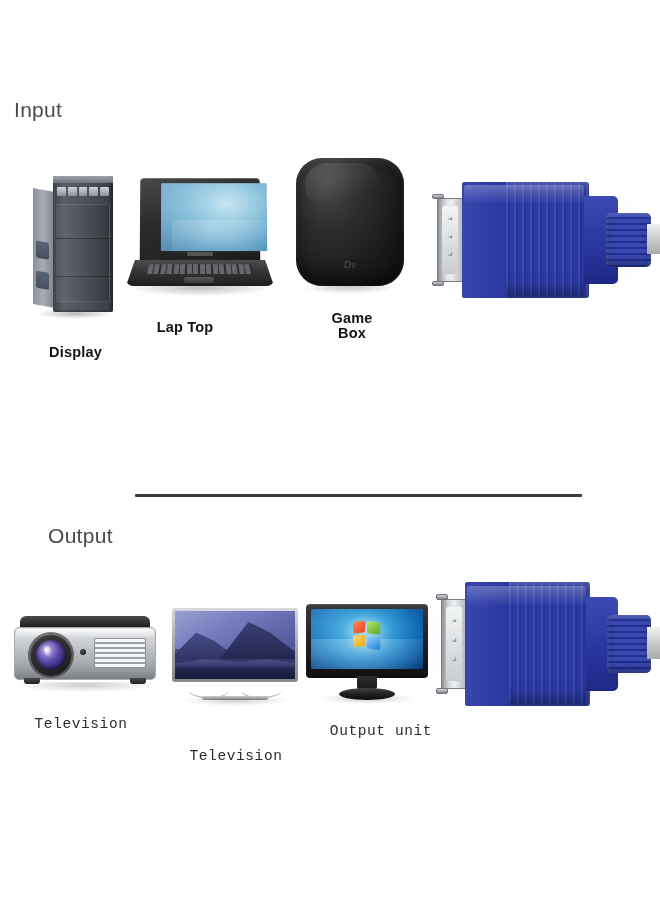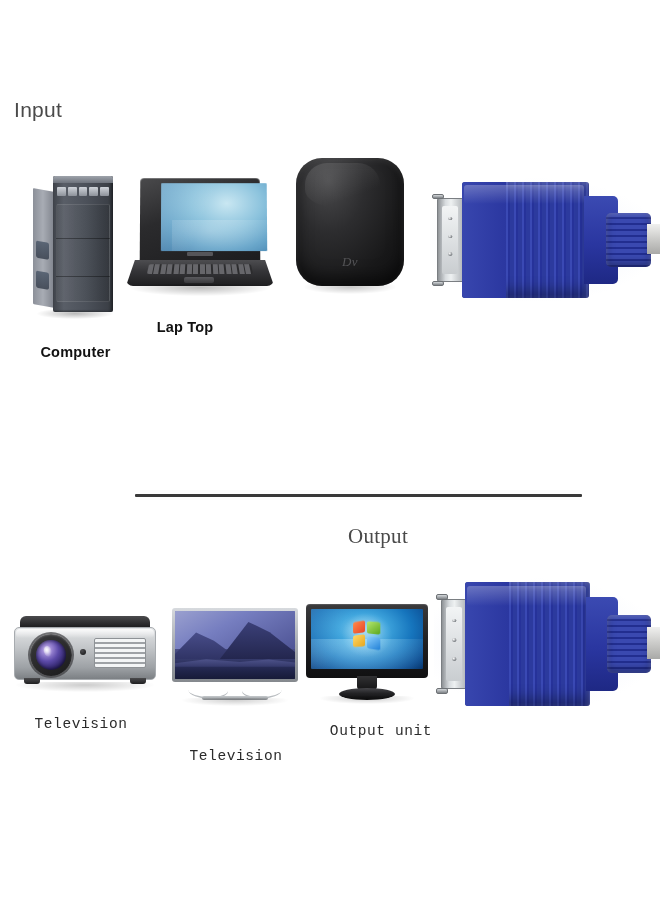--- a/index.html
+++ b/index.html
@@ -16,21 +16,21 @@
 
   
   .section-heading{
     position:absolute;
     font-family:"Liberation Sans", sans-serif;
     font-size:21px; font-weight:400;
     color:#4a4a4a; letter-spacing:.3px;
     white-space:nowrap;
   }
   #heading-input { left:0; right:0; text-align:left; top:98px; }
-  #heading-output{ left:0; right:0; text-align:center; top:524px;font-family:Liberation Serif, serif; }
+  #heading-output{ left:0; right:0; text-align:left; top:524px; }
   #heading-output .inner{ display:inline-block; transform:translateX(48px); }
   #heading-input  .inner{ display:inline-block; transform:translateX(14px); }
 
   
   #divider{
     position:absolute; left:135px; top:494px; width:447px; height:3px;
     background:#3a3a3a; border-radius:1px;
   }
 
   
@@ -152,21 +152,21 @@
     box-shadow: inset 0 2px 6px rgba(255,255,255,.10), inset 0 -8px 16px rgba(0,0,0,.55);
   }
   .gb-gloss{
     position:absolute; left:8%; top:4%; width:70%; height:34%;
     background:linear-gradient(160deg, rgba(255,255,255,.13), rgba(255,255,255,0) 72%);
     border-radius:22px 22px 40% 40%;
   }
   .gb-logo{
     position:absolute; left:50%; bottom:16px; transform:translateX(-50%);
     font-family:"Liberation Serif", serif; font-style:italic;
-    font-size:13px; color:#5d5d60; letter-spacing:.5px; opacity:.85;
+    font-size:10px; color:#5d5d60; letter-spacing:.5px; opacity:.85;
   }
   .gb-shadow{
     position:absolute; left:8px; top:126px; width:92px; height:10px;
     background:radial-gradient(ellipse at 50% 30%, rgba(0,0,0,.22), rgba(0,0,0,0) 72%);
   }
 
   
   .vga{ position:absolute; }
   .vga-shell{
     position:absolute; left:0; top:14%; width:12%; height:72%;
@@ -413,41 +413,42 @@
       <div class="tw-bay"></div>
       <div class="tw-bay"></div>
       <div class="tw-bay"></div>
       <div class="tw-bay"></div>
     </div>
     <div class="tw-panelline"></div>
     <div class="tw-seam" style="top:62px"></div>
     <div class="tw-seam" style="top:100px"></div>
     <div class="tw-shadow"></div>
   </div>
-  <div class="label-bold" id="label-computer">Computer</div>
+  <div class="label-bold" id="label-computer">Display</div>
 
   <div id="dev-laptop">
     <div class="lt-lid">
       <div class="lt-screen"></div>
     </div>
     <div class="lt-brand"></div>
     <div class="lt-base"></div>
     <div class="lt-keys"></div>
     <div class="lt-touch"></div>
     <div class="lt-shadow"></div>
   </div>
   <div class="label-bold" id="label-laptop">Lap Top</div>
 
   <div id="dev-gamebox">
     <div class="gb-body">
       <div class="gb-gloss"></div>
       <div class="gb-logo">Dv</div>
     </div>
     <div class="gb-shadow"></div>
   </div>
+  <div class="label-bold" id="label-gamebox"><span>Game</span><br><span>Box</span></div>
 
   <div class="vga" id="dev-vga-input">
     <div class="vga-glow"></div>
     <div class="vga-shell">
       <div class="vga-screw" style="top:-7%"></div>
       <div class="vga-screw" style="bottom:-7%"></div>
       <div class="vga-shell-inner">
         <div class="vga-pin" style="top:16%"></div>
         <div class="vga-pin" style="top:42%"></div>
         <div class="vga-pin" style="top:68%"></div>

